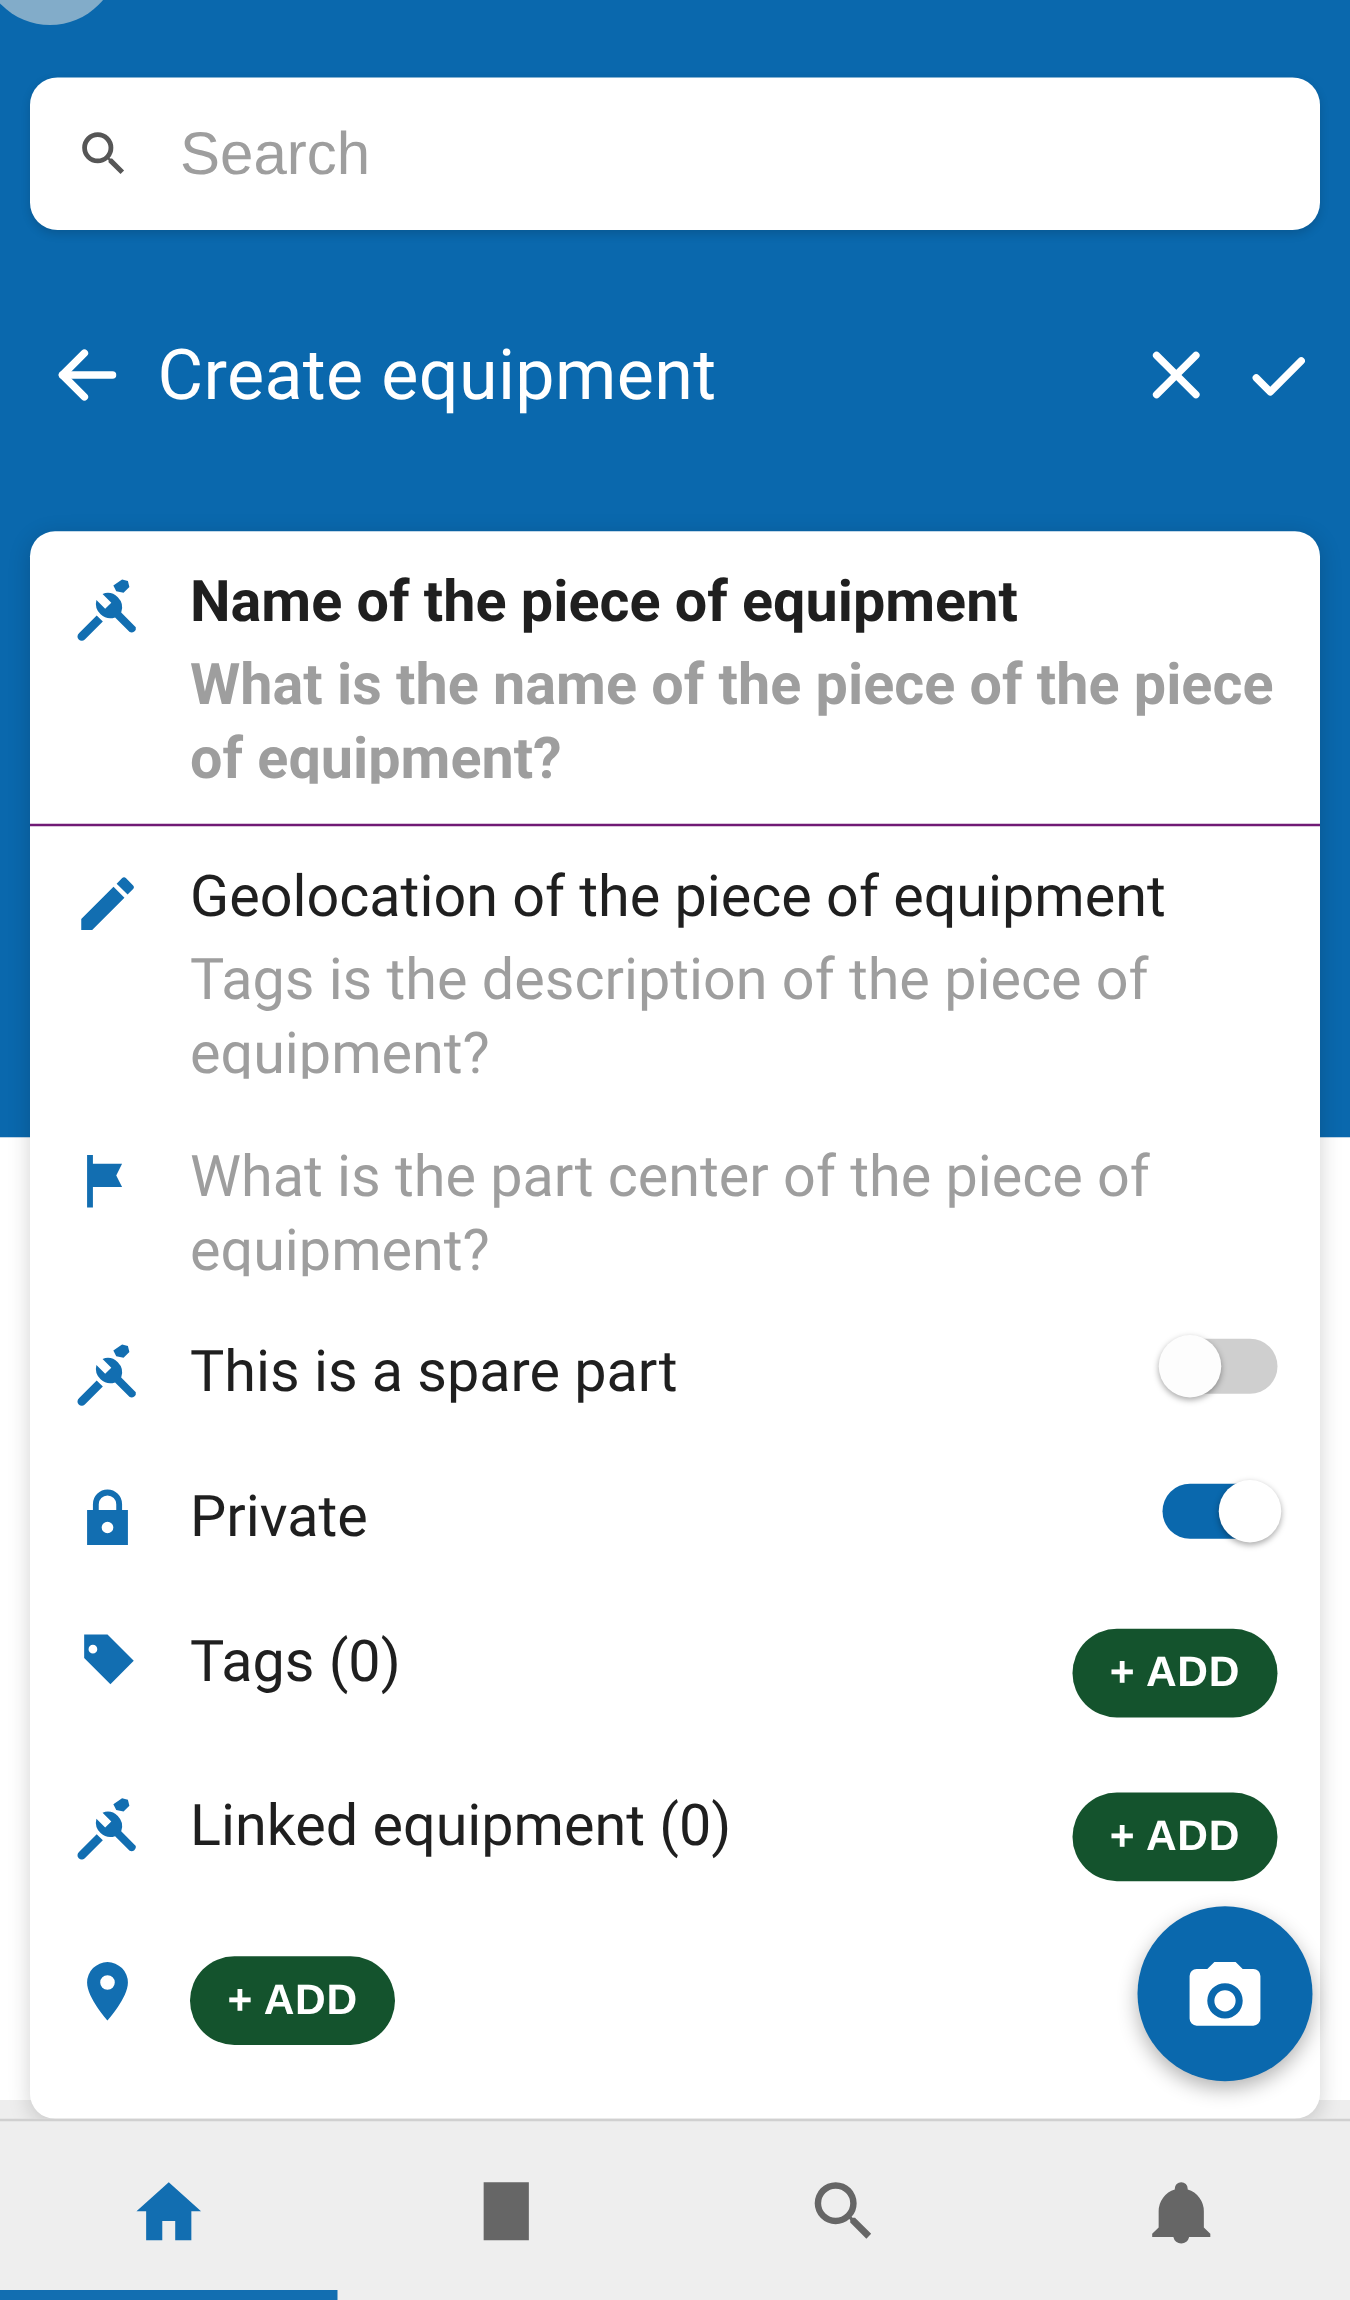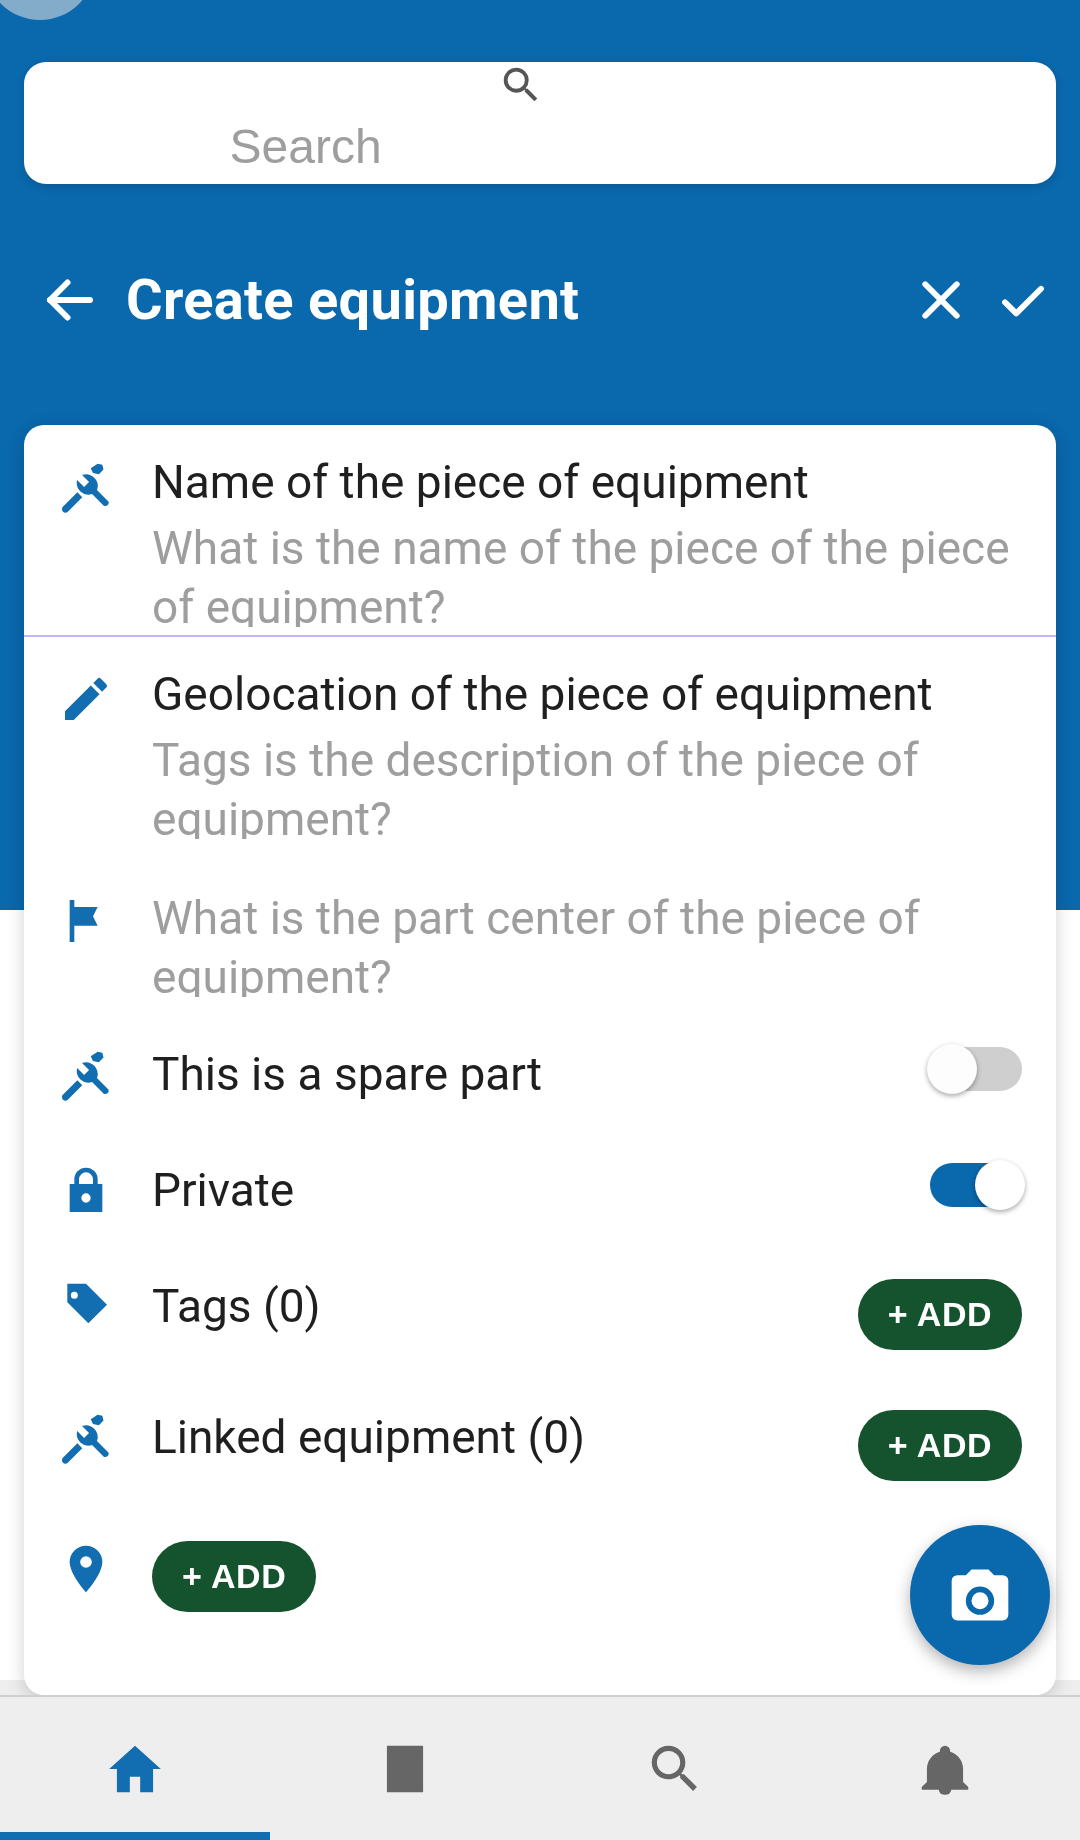--- a/index.html
+++ b/index.html
@@ -5,54 +5,54 @@
   * { box-sizing: border-box; margin: 0; padding: 0; }
   html, body { width: 1080px; height: 1840px; overflow: hidden; font-family: Roboto, "Helvetica Neue", Arial, sans-serif; background: #fff; }
   .screen { width: 1080px; height: 1840px; position: relative; background: #eeeeee; }
   .bg-blue { position: absolute; top: 0; left: 0; width: 1080px; height: 910px; background: #0a68ad; }
   .bg-white { position: absolute; top: 910px; left: 0; width: 1080px; height: 770px; background: #ffffff; }
   .avatar-part { position: absolute; width: 110px; height: 110px; border-radius: 50%; background: #82acc9; left: -15px; top: -90px; }
 
   .search-bar {
     position: absolute; left: 24px; top: 62px; width: 1032px; height: 122px;
     background: #ffffff; border-radius: 22px; display: flex; align-items: center;
-    padding: 0 36px; box-shadow: 0 3px 8px rgba(0,0,0,.15); flex-direction: column;
+    padding: 0 36px; box-shadow: 0 3px 8px rgba(0,0,0,.15);
   }
   .search-bar .icon { width: 46px; height: 46px; margin-right: 38px; color: #565656; }
   .search-bar input {
     flex: 1; border: none; outline: none; font-size: 48px; color: #333;
     background: transparent;
   }
   .search-bar input::placeholder { color: #9e9e9e; }
 
   .titlebar {
     position: absolute; left: 0; top: 250px; width: 1080px; height: 100px;
     display: flex; align-items: center; padding: 0 30px 0 40px; color: #fff;
   }
   .titlebar .back { width: 60px; height: 60px; color: #fff; }
-  .titlebar .title { font-size: 56px; font-weight: 700; margin-left: 26px; flex: 1; letter-spacing: .3px; }
+  .titlebar .title { font-size: 56px; font-weight: 400; margin-left: 26px; flex: 1; letter-spacing: .3px; }
   .titlebar .tb-icon { width: 54px; height: 54px; margin-left: 28px; color: #fff; }
 
   .card {
     position: absolute; left: 24px; top: 425px; width: 1032px; height: 1270px;
     background: #ffffff; border-radius: 20px; box-shadow: 0 4px 18px rgba(0,0,0,.18);
     overflow: hidden;
   }
 
   .field {
     display: flex; padding: 30px 34px 20px 34px; border-bottom: none;
   }
   .field .field-icon { width: 56px; height: 56px; color: #126eb1; flex: 0 0 56px; margin-right: 38px; margin-top: 4px; }
   .field .field-main { flex: 1; min-width: 0; }
   .field .field-label { font-size: 46px; color: #1f1f1f; margin-bottom: 10px; }
   .field .field-placeholder {
     font-size: 46px; color: #9e9e9e; line-height: 1.28;
     height: 108px; overflow: hidden;
   }
-  .field.hr { border-bottom: 2px solid #c4b5fd; padding-bottom: 8px; }
+  .field.hr { border-bottom: 2px solid #701a75; padding-bottom: 32px; font-weight: bold; }
 
   .row {
     display: flex; align-items: flex-start; padding: 30px 34px;
   }
   .row .row-icon { width: 56px; height: 56px; color: #126eb1; flex: 0 0 56px; margin-right: 38px; }
   .row .row-label { font-size: 46px; color: #1f1f1f; flex: 1; }
 
   .switch { position: relative; width: 92px; height: 44px; }
   .switch .track { position: absolute; inset: 0; border-radius: 22px; }
   .switch .thumb { position: absolute; width: 50px; height: 50px; border-radius: 50%; background: #fff; top: -3px; box-shadow: 0 2px 5px rgba(0,0,0,.35); }

